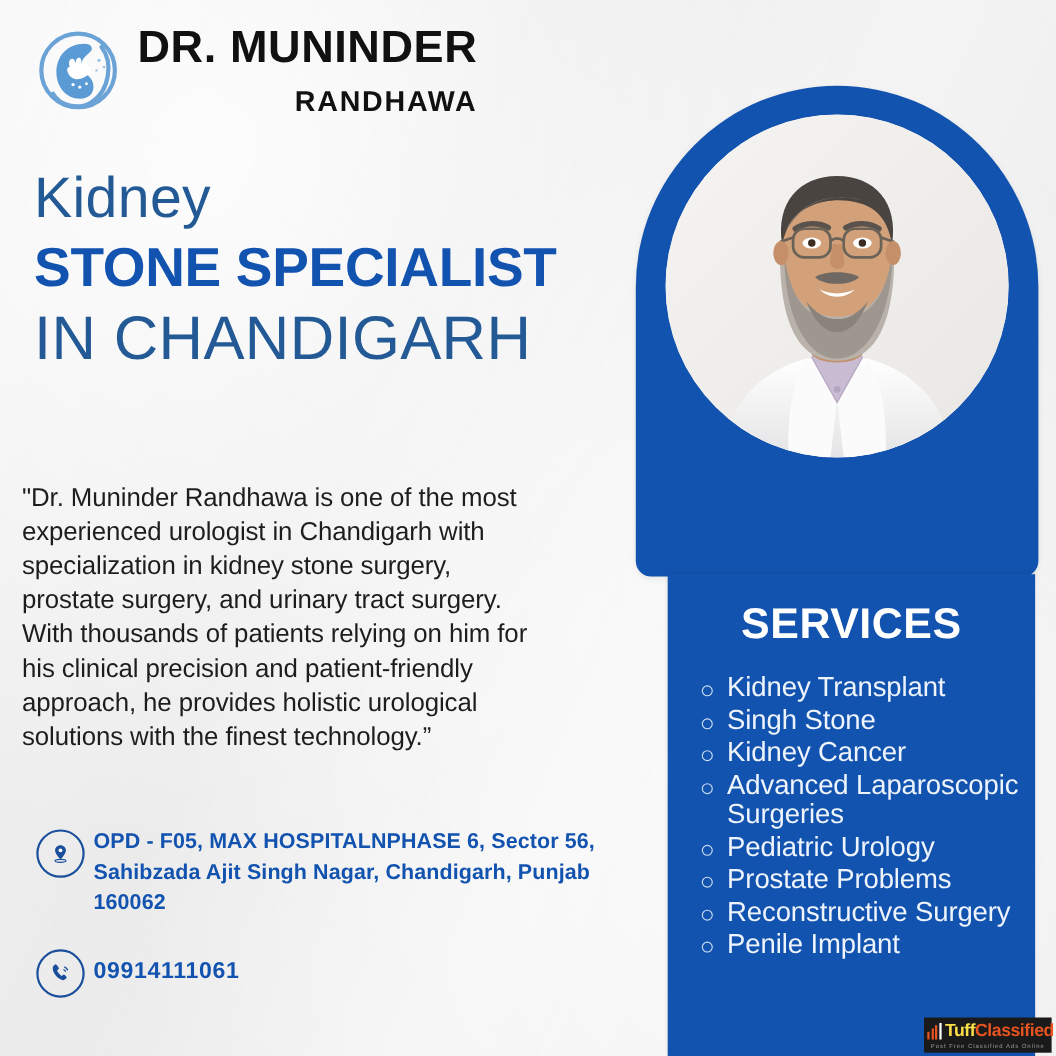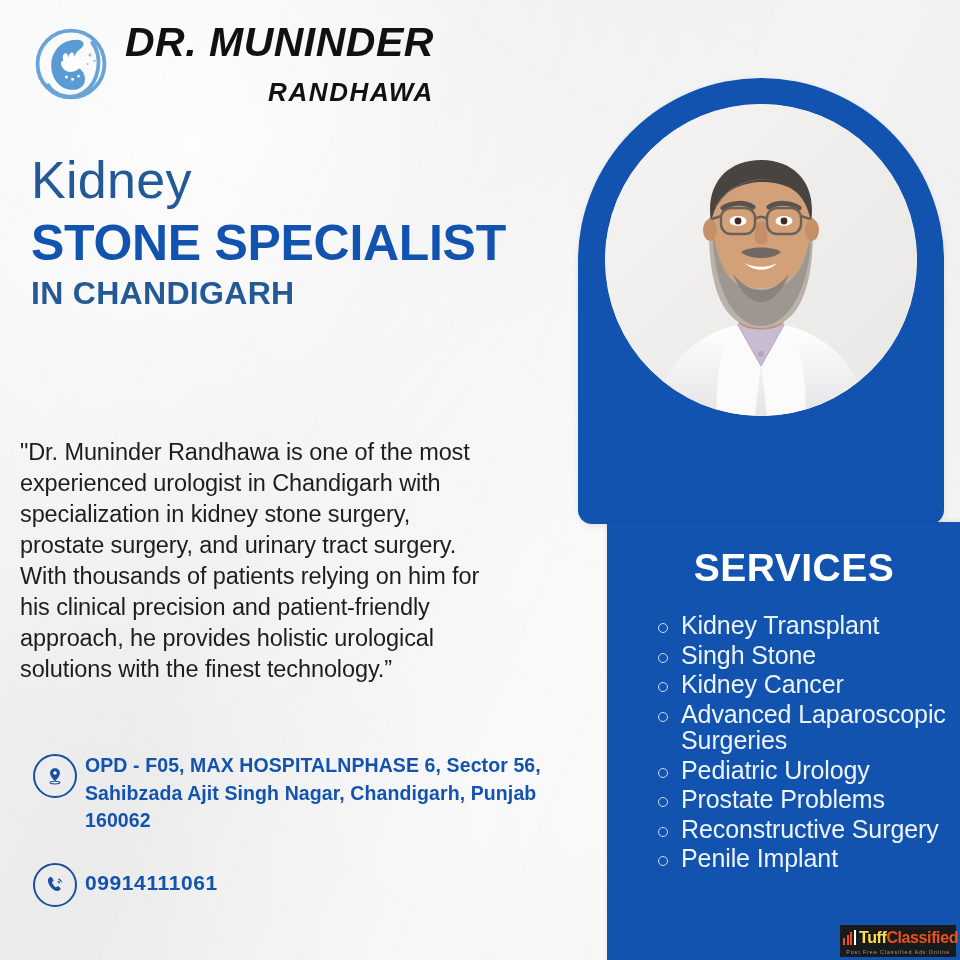--- a/index.html
+++ b/index.html
@@ -25,42 +25,42 @@
       linear-gradient(160deg, rgba(0,0,0,.022) 0px, rgba(0,0,0,0) 2px),
       repeating-linear-gradient(112deg, rgba(0,0,0,.012) 0px, rgba(0,0,0,.012) 1px, rgba(255,255,255,0) 1px, rgba(255,255,255,0) 90px),
       repeating-linear-gradient(32deg, rgba(0,0,0,.010) 0px, rgba(0,0,0,.010) 1px, rgba(255,255,255,0) 1px, rgba(255,255,255,0) 130px);
     background-position:60px 0, 300px 0, 520px 0, 0 0, 0 0;
     opacity:.9;
   }
 
   
   .logo-row{position:absolute;left:33px;top:22px;display:flex;align-items:center;}
   .logo-mark{width:76px;height:76px;flex:0 0 76px;}
-  .logo-text{margin-left:16px;line-height:1;font-style:italic;}
+  .logo-text{margin-left:16px;line-height:1;}
   .logo-name{
     font-size:41px;font-weight:bold;color:#111;letter-spacing:.5px;
     font-family:"Liberation Sans",sans-serif;white-space:nowrap;
   }
   .logo-sub{
     font-size:26px;font-weight:bold;color:#111;letter-spacing:1.6px;
     text-align:right;margin-top:16px;
   }
 
   
   .headline{position:absolute;left:31px;top:152px;}
   .h-line1{
     font-size:52px;color:#235a96;font-weight:400;letter-spacing:.3px;
     line-height:1.08;
   }
   .h-line2{
     font-size:50px;color:#1353b0;font-weight:bold;letter-spacing:-.3px;
     line-height:1.18;margin-top:6px;
   }
   .h-line3{
-    font-size:32px;color:#235a96;font-weight:700;letter-spacing:.3px;
+    font-size:56px;color:#235a96;font-weight:400;letter-spacing:.3px;
     line-height:1.15;margin-top:2px;
   }
 
   
   .quote{
     position:absolute;left:20px;top:437px;width:480px;
     font-size:23.5px;line-height:1.32;color:#1d1d1d;
     letter-spacing:-.1px;
   }
 
@@ -88,21 +88,20 @@
     position:absolute;left:27px;top:26px;width:312px;height:312px;
     border-radius:50%;overflow:hidden;background:#f2f0ee;
   }
   .photo svg{display:block;width:312px;height:312px;}
 
   
   .services{
     position:absolute;left:607px;top:522px;width:334px;height:438px;
     background:#1353b0;
     box-shadow:0 -1px 4px rgba(0,0,0,.10);
-    padding-left:20px;
   }
   .services-title{
     text-align:center;color:#fff;font-weight:bold;font-size:39px;
     letter-spacing:.5px;margin-top:24px;
   }
   .services-list{
     list-style:none;margin:22px 0 0 0;padding:0 10px 0 31px;
   }
   .services-list li{
     position:relative;padding-left:23px;

